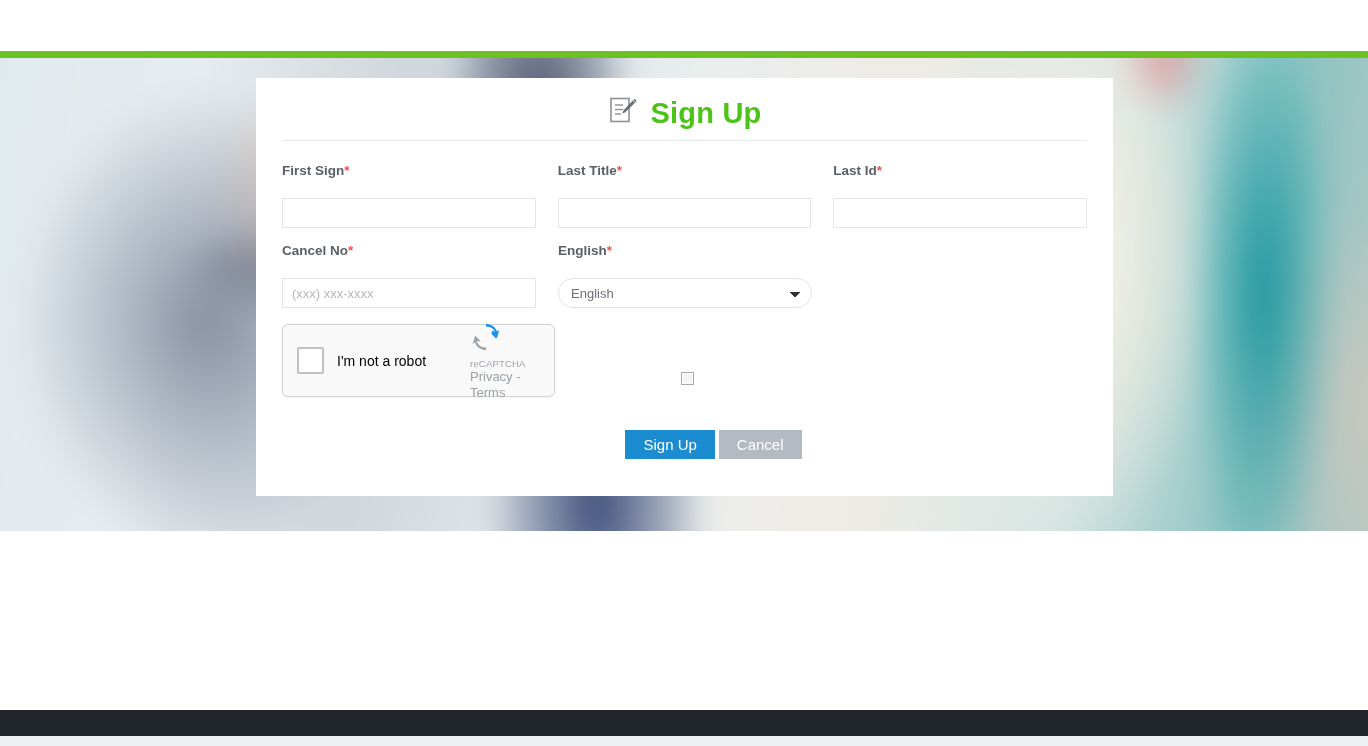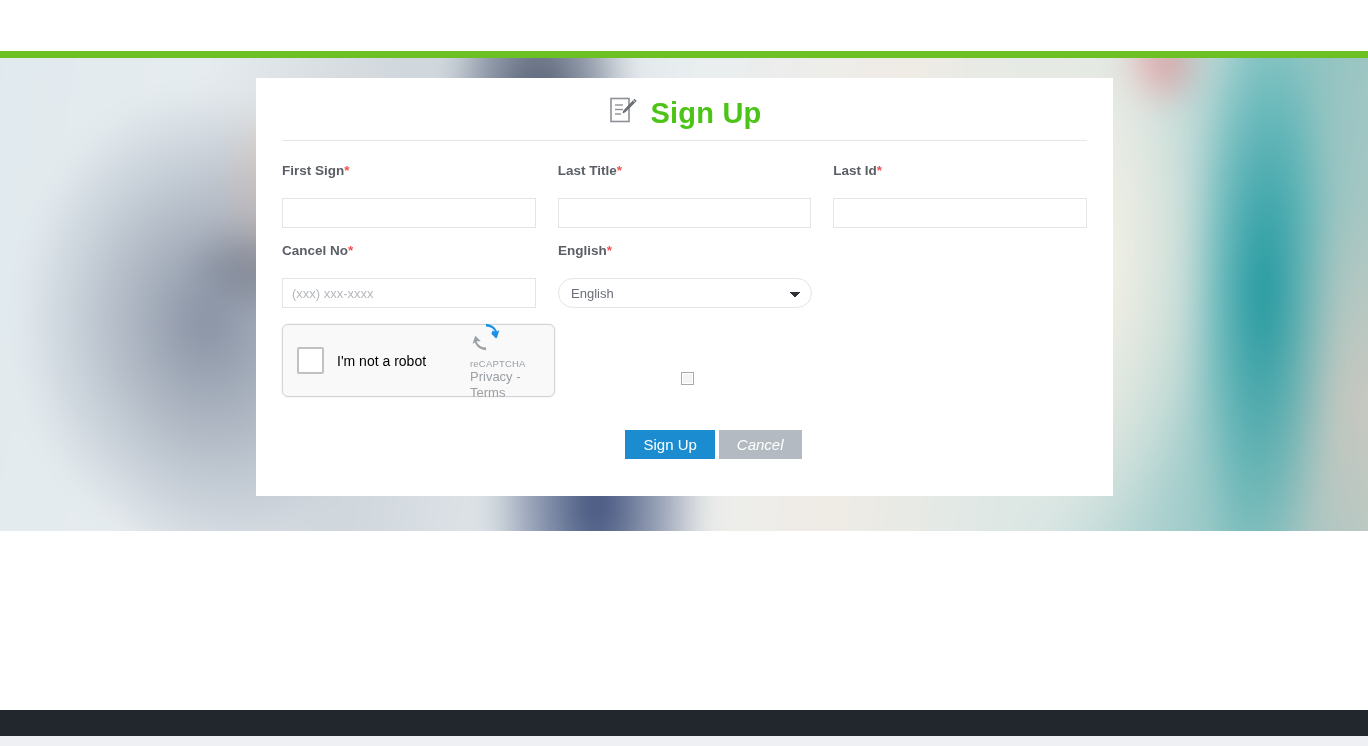--- a/index.html
+++ b/index.html
@@ -185,21 +185,21 @@
   .btn {
     height: 29px;
     border: none;
     font-size: 15px;
     color: #ffffff;
     font-family: "Liberation Sans", sans-serif;
     cursor: pointer;
     padding: 0 18px;
   }
   .btn-primary { background: #1b8cd0; }
-  .btn-secondary { background: #b3bac1; font-style: italic; }
+  .btn-secondary { background: #b3bac1; }
 
   
   .body-white {
     position: absolute; top: 531px; left: 0;
     width: 1368px; height: 179px;
     background: #ffffff;
   }
   .footer-bar {
     position: absolute; top: 710px; left: 0;
     width: 1368px; height: 26px;

